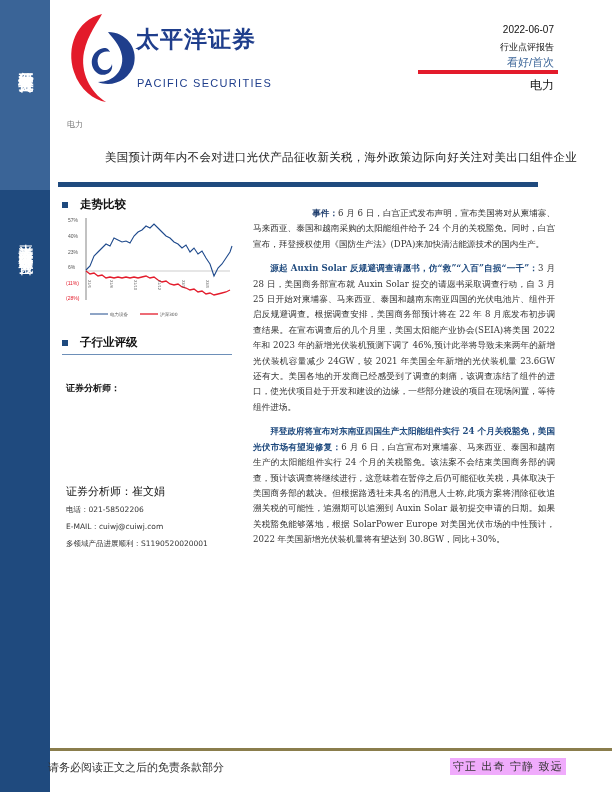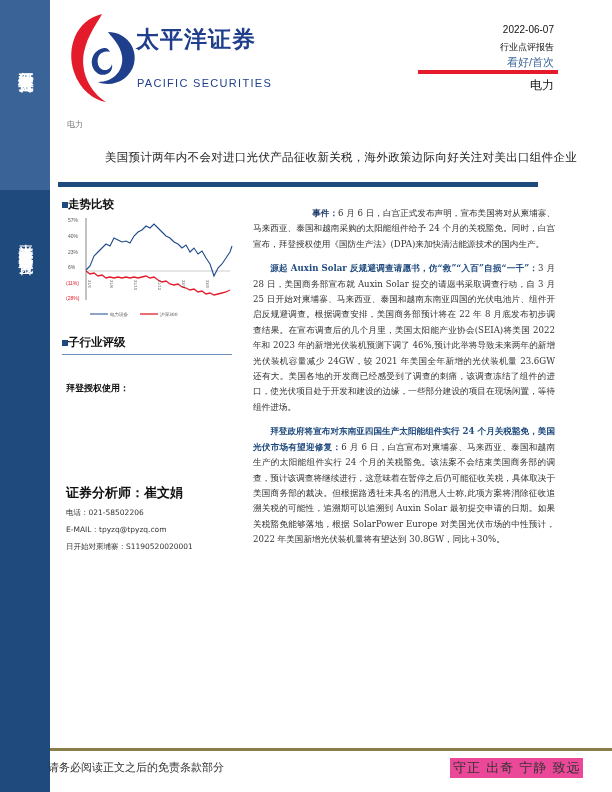--- a/index.html
+++ b/index.html
@@ -20,44 +20,44 @@
   .meta-date { top: 24px; font-size: 10px; color: #111; }
   .meta-type { top: 41px; font-size: 9px; color: #111; }
   .meta-rating { top: 55px; font-size: 11px; color: #3a6497; margin-left: 12px; }
   .red-rule { position: absolute; left: 418px; top: 70px; width: 140px; height: 4px; background: #e31b2b; }
   .meta-industry { top: 77px; font-size: 12px; color: #111; }
 
   .small-industry { position: absolute; left: 67px; top: 119px; font-family: "DejaVu Sans", sans-serif; font-size: 8px; color: #777; }
   .headline { position: absolute; left: 65px; top: 150px; font-size: 11.5px; color: #222; letter-spacing: 0.3px; margin-left: 40px; }
   .blue-rule { position: absolute; left: 58px; top: 182px; width: 480px; height: 5px; background: #1f4a7e; }
 
-  .sec-head { position: absolute; left: 62px; display: flex; align-items: center; font-size: 11.5px; font-weight: bold; color: #111; }
+  .sec-head { position: absolute; left: 62px; display: flex; align-items: center; gap: 12px; font-size: 11.5px; font-weight: bold; color: #111; }
   .sq { width: 6px; height: 6px; background: #1f4a7e; display: inline-block; }
   .sec-trend { top: 197px; }
   .sec-rating { top: 335px; }
 
   .chart { position: absolute; left: 62px; top: 210px; width: 178px; height: 110px; }
   .thin-rule { position: absolute; left: 62px; top: 354px; width: 170px; height: 1px; background: #6d8fb8; }
 
   .related { position: absolute; left: 66px; top: 381px; width: 170px; font-size: 9px; line-height: 14px; }
   .related .rl { font-weight: bold; color: #111; }
   .related .rv { color: #333; letter-spacing: 0.5px; }
 
   .analyst { position: absolute; left: 66px; top: 484px; width: 175px; font-size: 9px; color: #333; }
-  .analyst .an { font-weight: bold; color: #111; font-size: 13px; margin-bottom: 6px; }
+  .analyst .an { font-weight: normal; color: #111; font-size: 11px; margin-bottom: 6px; }
   .analyst .line { font-size: 7.5px; margin-bottom: 7px; font-family: "DejaVu Sans", sans-serif; }
 
   .body-col { position: absolute; left: 253px; top: 206px; width: 302px; font-size: 8.6px; line-height: 15.4px; color: #333; text-align: justify; }
   .para { text-indent: 2em; margin-bottom: 9px; }
   .para .lead { font-weight: bold; color: #1f4a7e; }
   .para .lead-black { font-weight: bold; color: #1f3e6e; margin-left: 42px; }
 
   .footer-rule { position: absolute; left: 50px; top: 748px; width: 562px; height: 3px; background: #8a7d4c; }
   .footer-left { position: absolute; left: 48px; top: 760px; font-size: 11px; color: #333; }
-  .footer-right { position: absolute; left: 450px; top: 758px; font-size: 13px; color: #333; background: #ec4899; padding: 1px 3px; letter-spacing: 1px; }
+  .footer-right { position: absolute; left: 450px; top: 758px; font-size: 11px; color: #333; background: #f0abfc; padding: 1px 3px; letter-spacing: 1px; }
 </style>
 </head>
 <body>
 
 <div class="sidebar">
   <div class="sidebar-top"></div>
   <div class="vtext vtext-top">行业研究报告</div>
   <div class="vtext vtext-main">太平洋证券股份有限公司证券研究报告</div>
 </div>
 
@@ -113,28 +113,28 @@
   </g>
 </svg>
 
 <div class="sec-head sec-rating">
   <span class="sq"></span>
   <span>子行业评级</span>
 </div>
 <div class="thin-rule"></div>
 
 <div class="related">
-  <div class="rl">拜登授权使用：</div>
+  <div class="rl">证券分析师：</div>
 </div>
 
 <div class="analyst">
   <div class="an">证券分析师：崔文娟</div>
   <div class="line">电话：021-58502206</div>
-  <div class="line">E-MAIL：tpyzq@tpyzq.com</div>
-  <div class="line">日开始对柬埔寨：S1190520020001</div>
+  <div class="line">E-MAIL：cuiwj@cuiwj.com</div>
+  <div class="line">多领域产品进展顺利：S1190520020001</div>
 </div>
 
 <div class="body-col">
   <p class="para">
     <span class="lead-black">事件：</span><span>6 月 6 日，白宫正式发布声明，宣布美国将对从柬埔寨、马来西亚、泰国和越南采购的太阳能组件给予 24 个月的关税豁免。同时，白宫宣布，拜登授权使用《国防生产法》(DPA)来加快清洁能源技术的国内生产。</span>
   </p>
   <p class="para">
     <span class="lead">源起 Auxin Solar 反规避调查请愿书，仿“救”“入百”自损“一千”：</span><span>3 月 28 日，美国商务部宣布就 Auxin Solar 提交的请愿书采取调查行动，自 3 月 25 日开始对柬埔寨、马来西亚、泰国和越南东南亚四国的光伏电池片、组件开启反规避调查。根据调查安排，美国商务部预计将在 22 年 8 月底发布初步调查结果。在宣布调查后的几个月里，美国太阳能产业协会(SEIA)将美国 2022 年和 2023 年的新增光伏装机预测下调了 46%,预计此举将导致未来两年的新增光伏装机容量减少 24GW，较 2021 年美国全年新增的光伏装机量 23.6GW 还有大。美国各地的开发商已经感受到了调查的刺痛，该调查冻结了组件的进口，使光伏项目处于开发和建设的边缘，一些部分建设的项目在现场闲置，等待组件进场。</span>
   </p>
   <p class="para">

